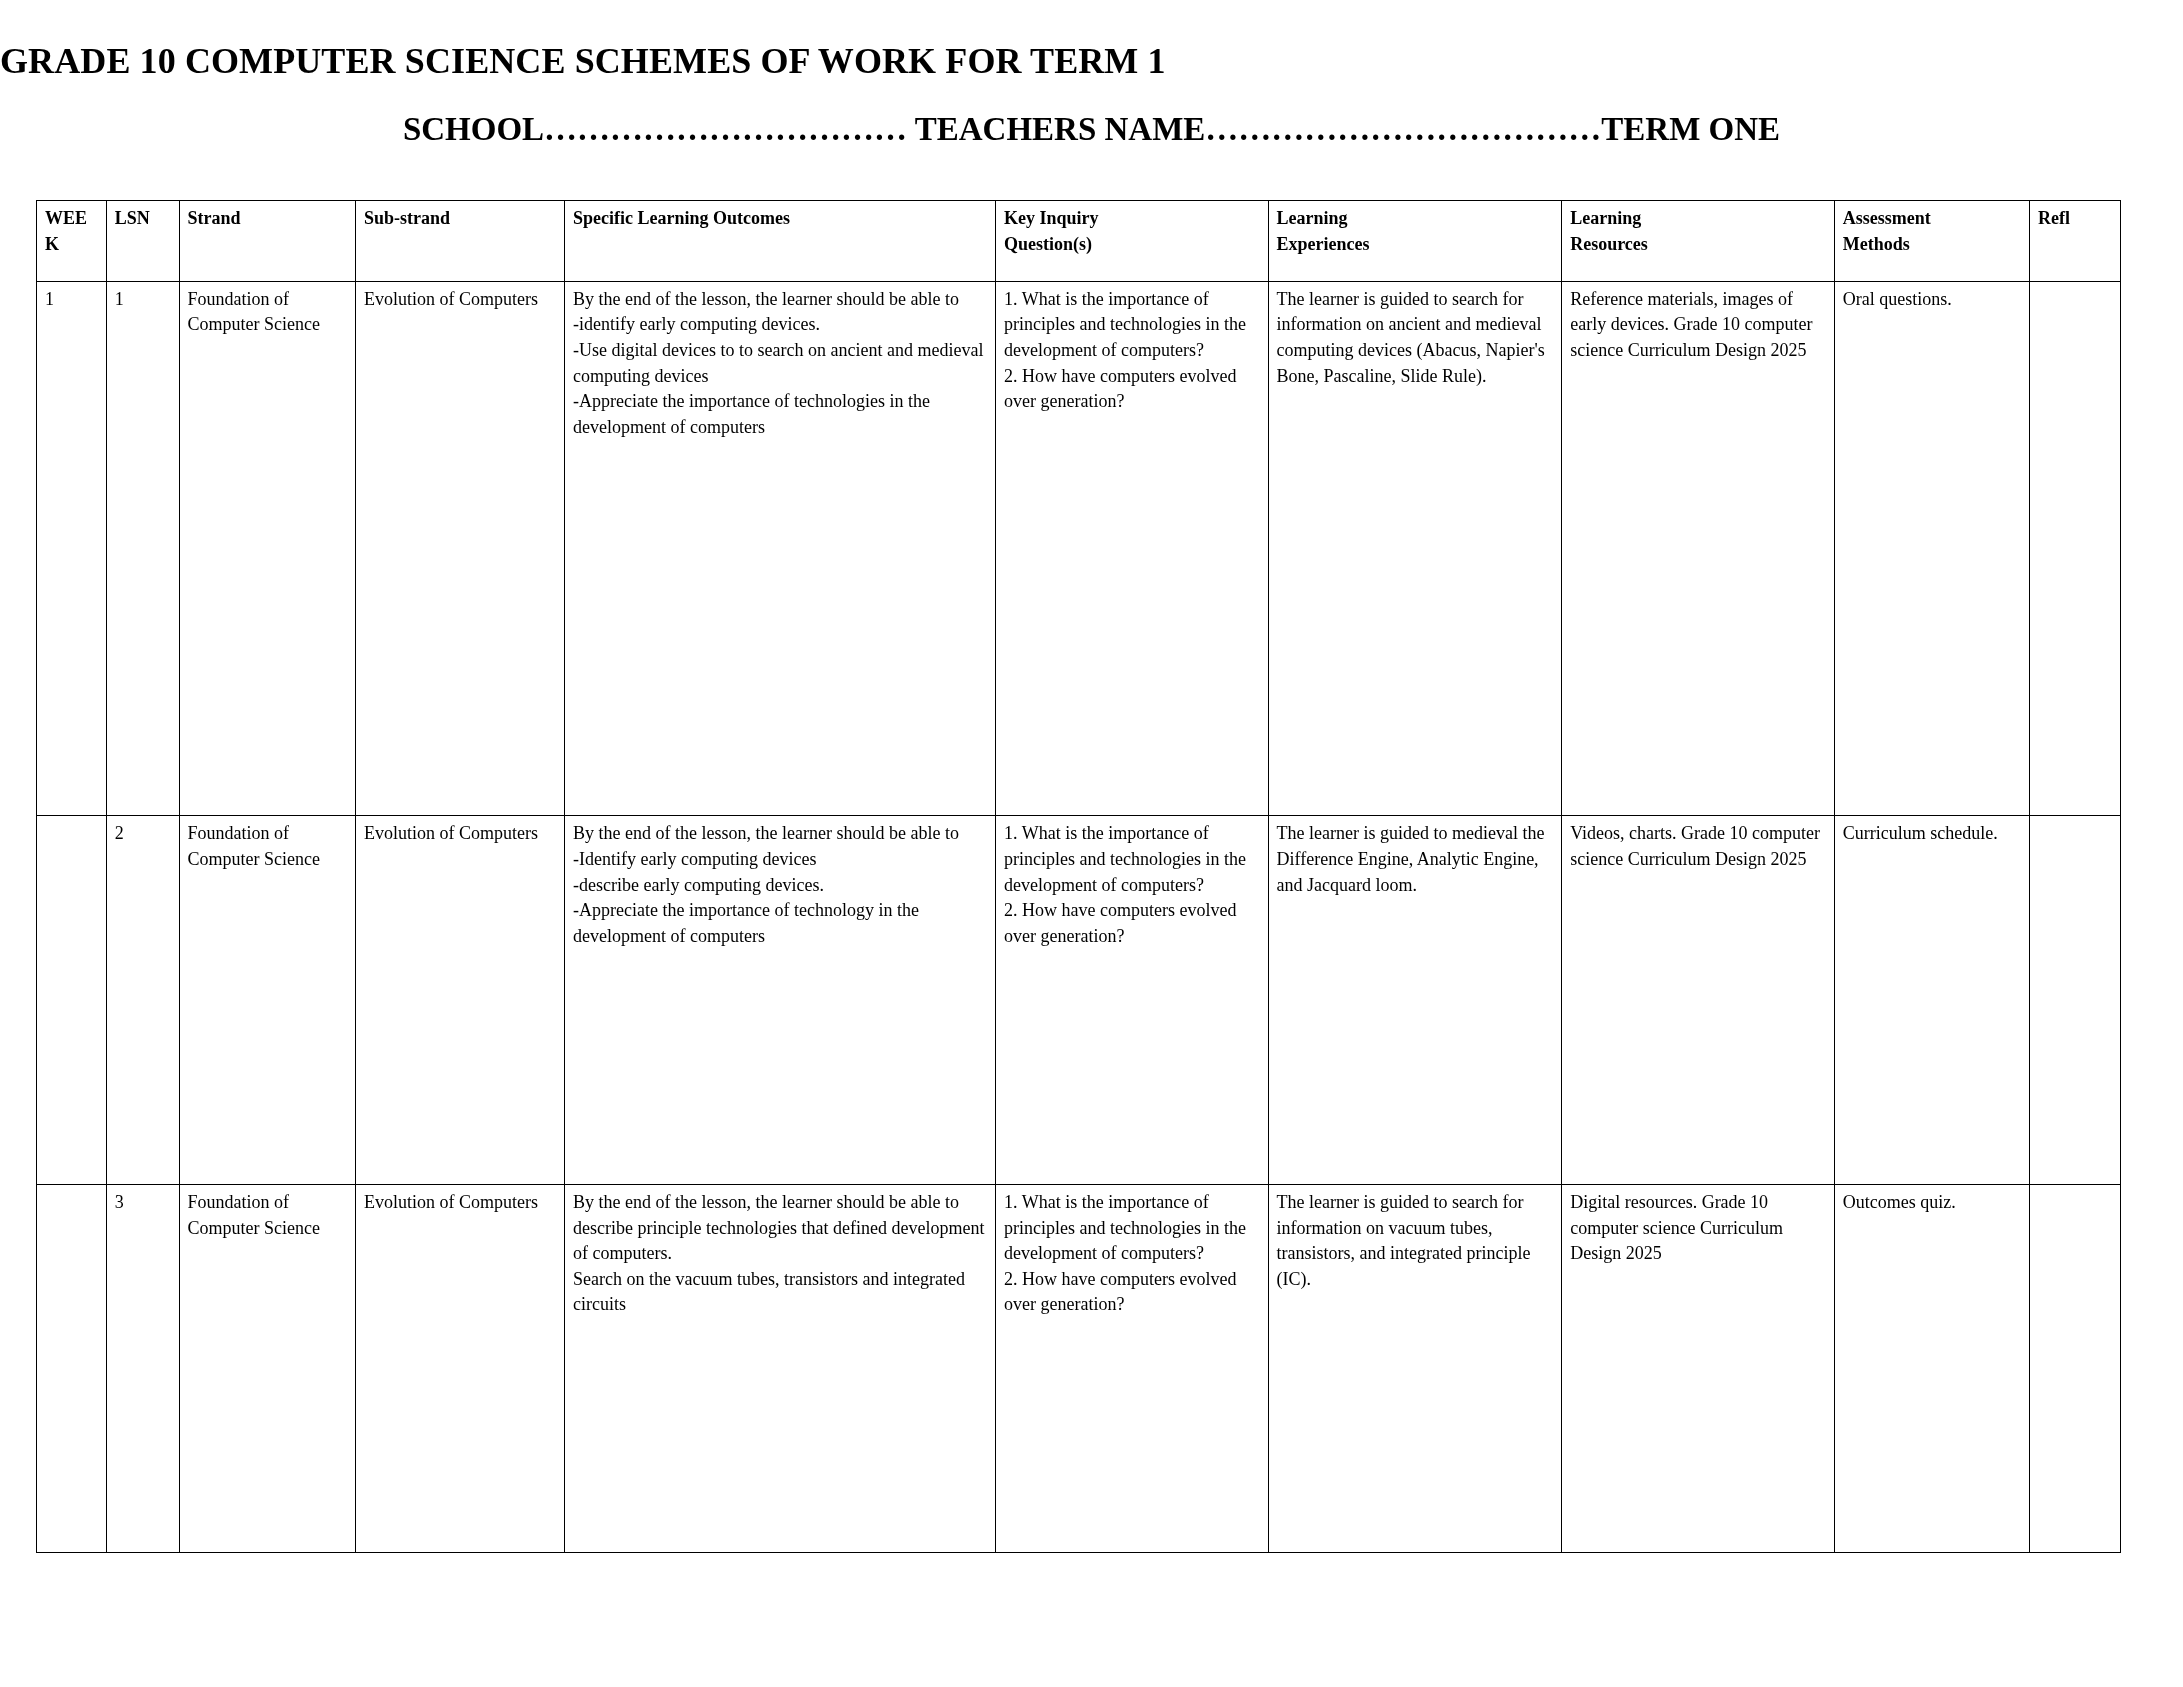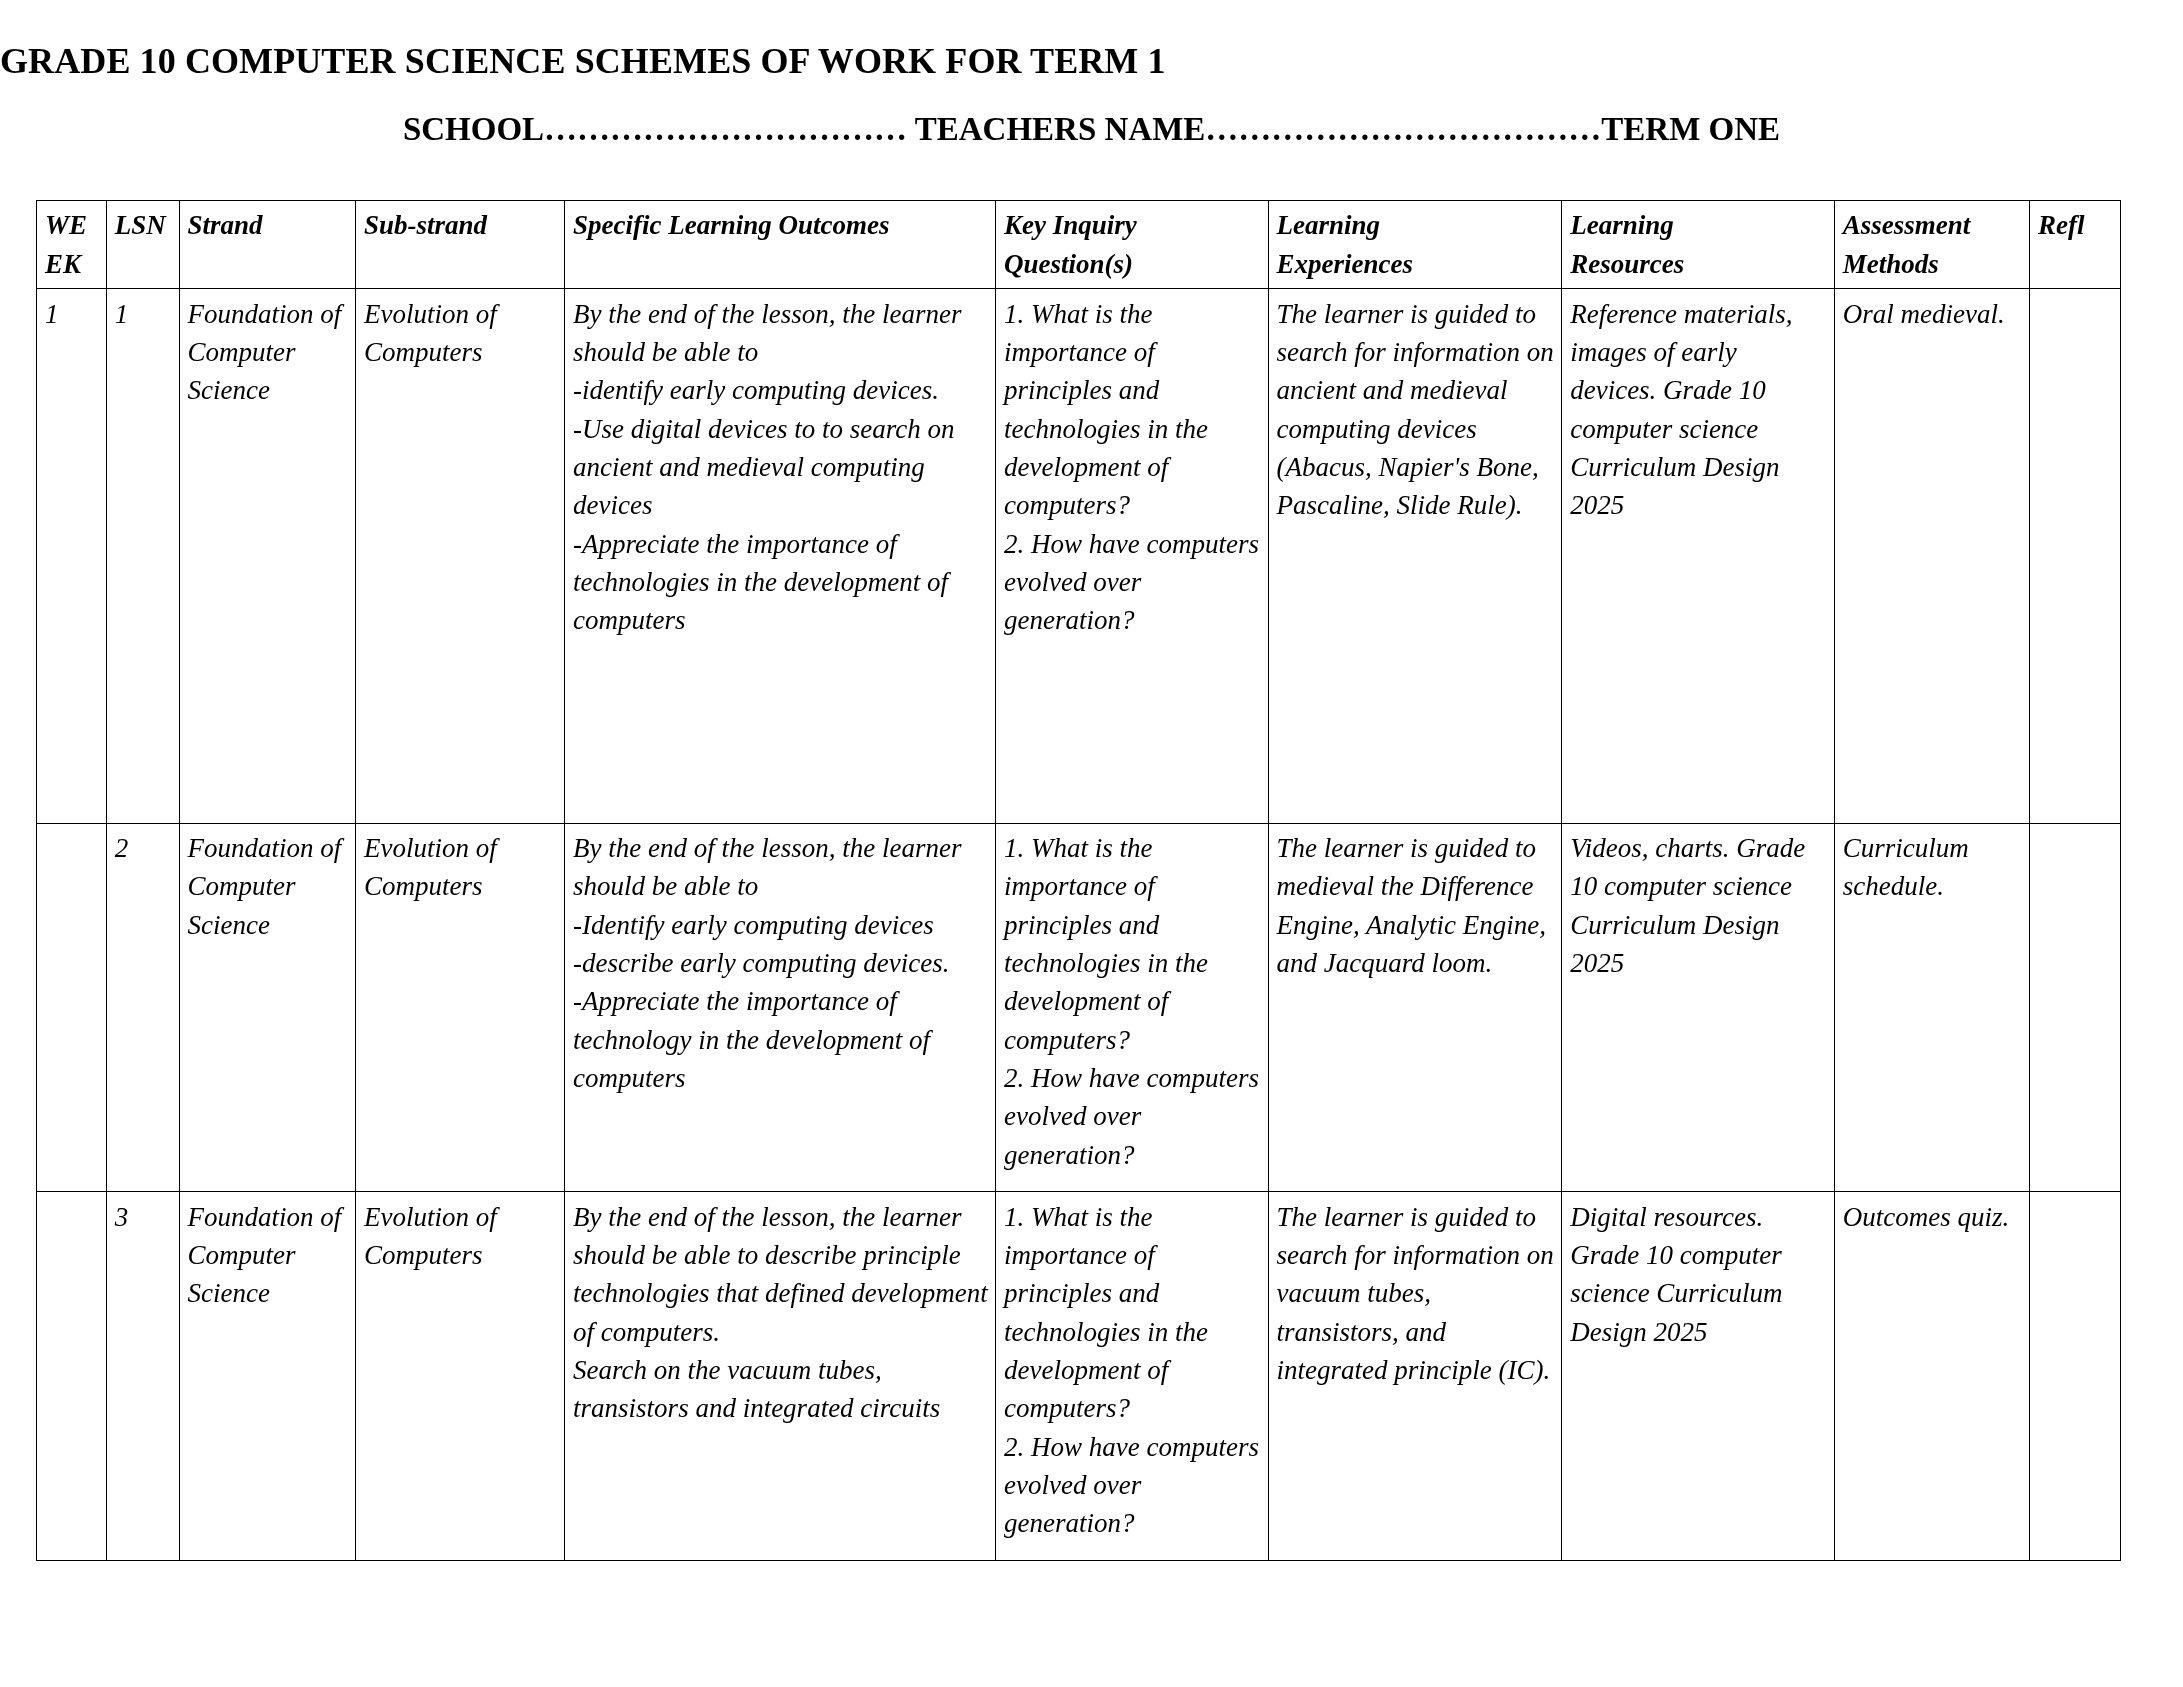--- a/index.html
+++ b/index.html
@@ -43,22 +43,21 @@
   .table-wrap {
     position: absolute;
     left: 36px;
     top: 200px;
     width: 2085px;
   }
   table.schemes {
     border-collapse: collapse;
     table-layout: fixed;
     width: 2085px;
-    font-size: 27px;
-    font-style: italic;
+    font-size: 18px;
   }
   table.schemes td, table.schemes th {
     border: 1.3px solid #000000;
     vertical-align: top;
     padding: 5.3px 6.6px 5.3px 8px;
     line-height: 1.42;
     text-align: left;
     font-weight: normal;
     word-wrap: break-word;
     overflow-wrap: break-word;
@@ -141,21 +140,21 @@
           <td class="cell-lines strand-cell">Foundation of Computer Science</td>
           <td class="cell-lines substrand-cell">Evolution of Computers</td>
           <td class="cell-lines">By the end of the lesson, the learner should be able to
 -identify early computing devices.
 -Use digital devices to to search on ancient and medieval computing devices
 -Appreciate the importance of technologies in the development of computers</td>
           <td class="cell-lines">1. What is the importance of principles and technologies in the development of computers?
 2. How have computers evolved over generation?</td>
           <td class="cell-lines">The learner is guided to search for information on ancient and medieval computing devices (Abacus, Napier's Bone, Pascaline, Slide Rule).</td>
           <td class="cell-lines">Reference materials, images of early devices. Grade 10 computer science Curriculum Design 2025</td>
-          <td class="cell-lines">Oral medieval.</td>
+          <td class="cell-lines">Oral questions.</td>
           <td class="cell-lines"></td>
         </tr>
         <tr class="row-2">
           <td class="cell-lines"></td>
           <td class="cell-lines">2</td>
           <td class="cell-lines strand-cell">Foundation of Computer Science</td>
           <td class="cell-lines substrand-cell">Evolution of Computers</td>
           <td class="cell-lines">By the end of the lesson, the learner should be able to
 -Identify early computing devices
 -describe early computing devices.

